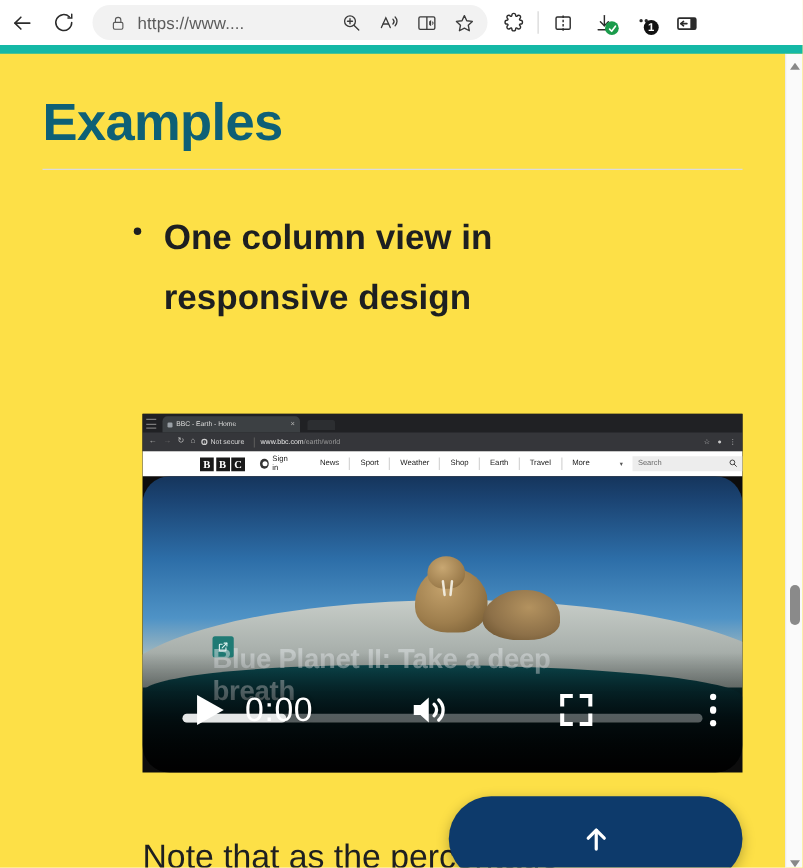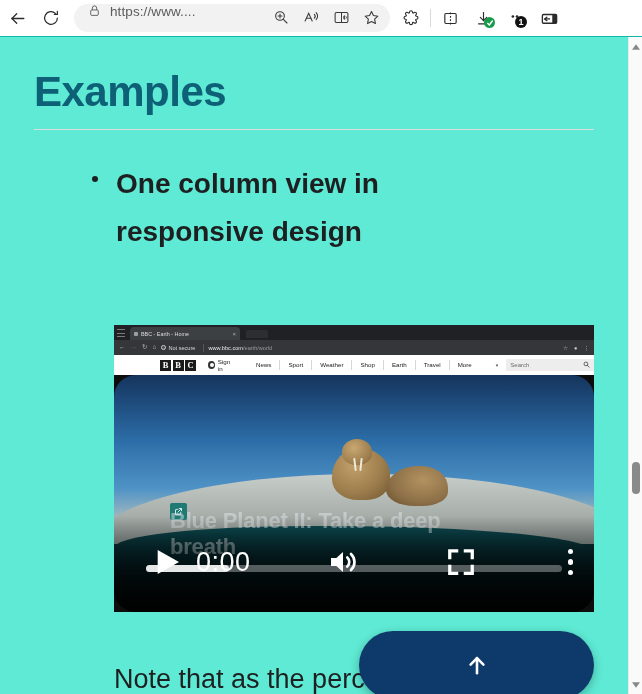--- a/index.html
+++ b/index.html
@@ -25,21 +25,21 @@
   }
   .nav-btn svg { display: block; }
 
   .omnibox {
     flex: none;
     height: 28px;
     width: 316px;
     margin-left: 6px;
     background: #f2f2f2;
     border-radius: 14px;
-    display: flex; align-items: flex-start;
+    display: flex; align-items: center;
     padding: 0 4px 0 10px;
   }
   .omnibox-lock { width: 20px; display:flex; align-items:center; justify-content:center; color:#5a5a5a; }
   .omnibox-url {
     flex: 1;
     font-size: 13.5px;
     color: #5c5c5c;
     white-space: nowrap; overflow: hidden;
     padding-left: 6px;
     letter-spacing: .1px;
@@ -68,22 +68,22 @@
     width: 12px; height: 12px; border-radius: 50%;
     background: #121212;
     display:flex;align-items:center;justify-content:center;
     color:#fff; font-size:9px; font-weight:bold; line-height:1;
   }
 
   
   .page-viewport {
     position: absolute; top: 36px; left: 0;
     width: 642px; height: 658px;
-    background: #5eead4;
-    border-top: 1px solid #14b8a6;
+    background: #fde047;
+    border-top: 7px solid #14b8a6;
     overflow: hidden;
   }
 
   
   .scrollbar {
     position: absolute; top: 0; right: 0;
     width: 14px; height: 658px;
     background: #fafafa;
     border-left: 1px solid #ececec;
   }
@@ -114,21 +114,21 @@
     line-height: 1.1;
   }
   .title-rule {
     margin: 14px 34px 0 34px;
     height: 1px;
     background: #dcdcdc;
     width: 560px;
   }
 
   ul.bullets {
-    margin: 30px 0 0 0;
+    margin: 30px 0 0 15px;
     padding: 0;
     list-style: none;
   }
   ul.bullets li {
     position: relative;
     margin-left: 116px;
     font-size: 28px;
     font-weight: bold;
     color: #1d1f21;
     line-height: 1.7;

